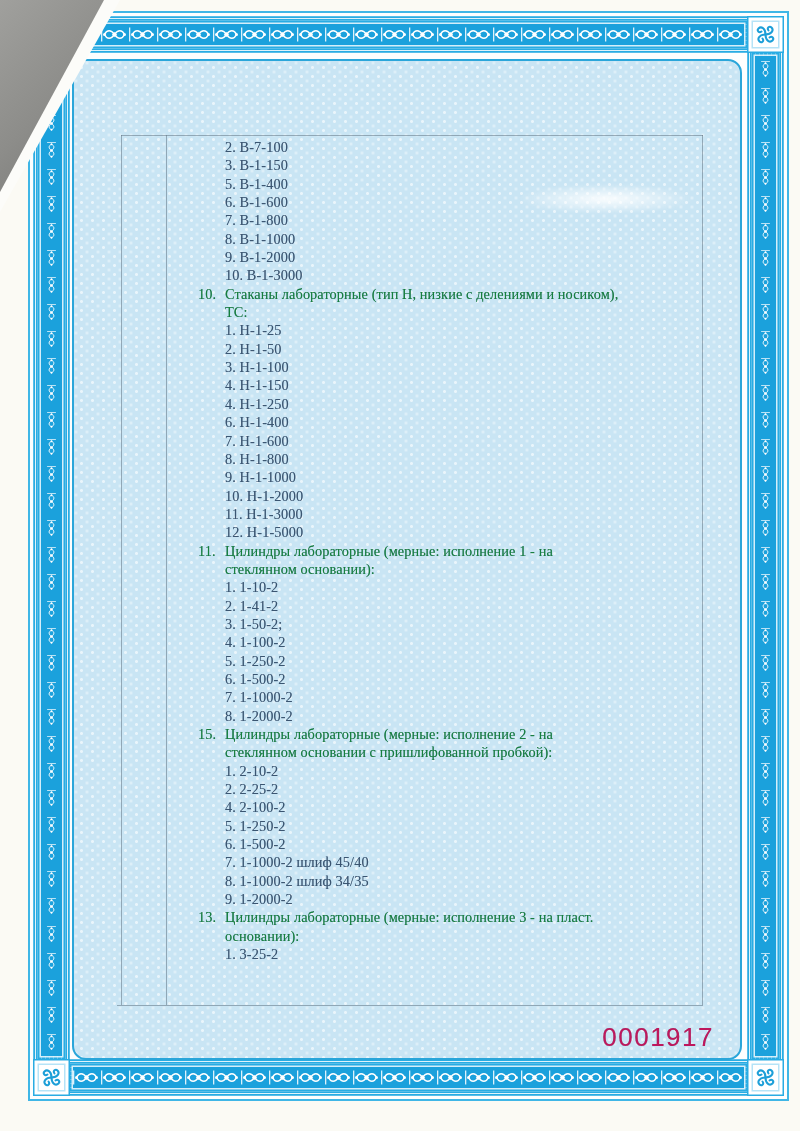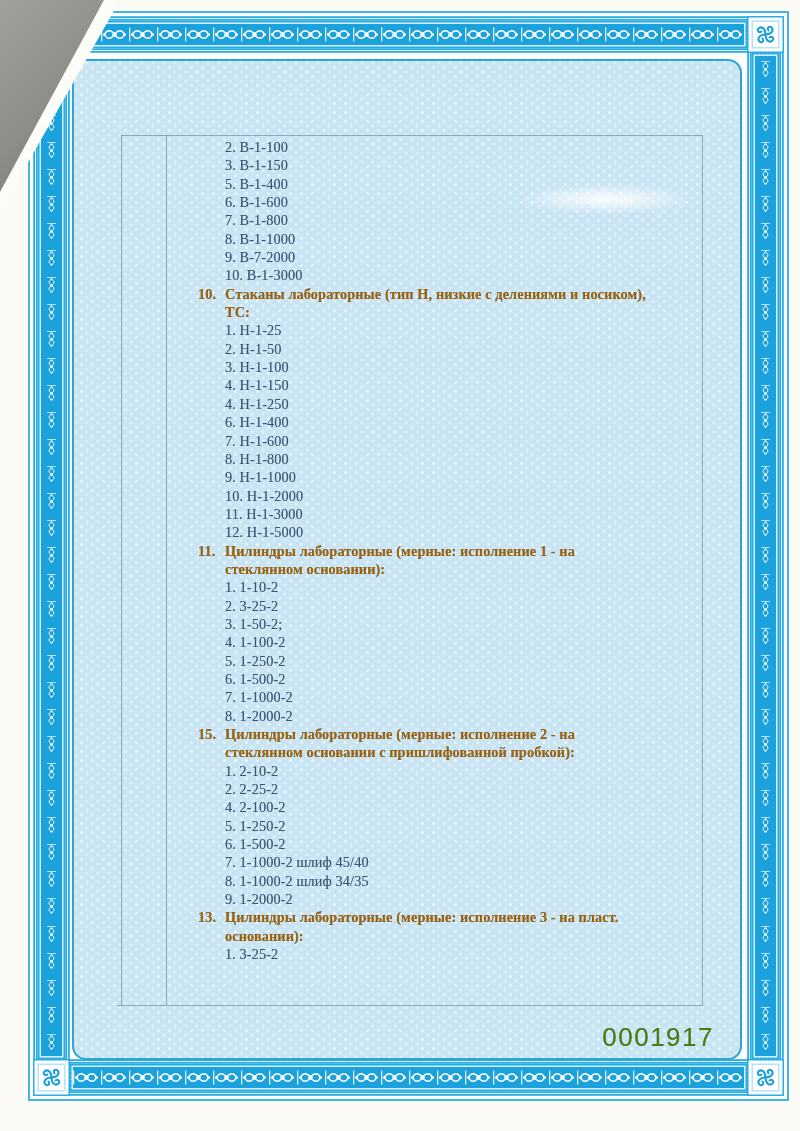--- a/index.html
+++ b/index.html
@@ -58,27 +58,27 @@
   .smudge{position:absolute;left:518px;top:184px;width:176px;height:30px;
     background:radial-gradient(ellipse at center, rgba(255,255,255,.9), rgba(255,255,255,0) 72%);
     filter:blur(1.5px)}
 
   
   .content{
     position:absolute;left:225px;top:138px;width:484px;
     font-size:14.3px;line-height:18.34px;color:#3a5571;letter-spacing:.1px;
   }
   .line{position:relative;white-space:nowrap;text-shadow:0 0 .5px rgba(58,85,113,.45)}
-  .header-line{font-weight:700;color:#a16207;text-shadow:0 0 .5px rgba(38,73,109,.5)}
+  .header-line{font-weight:400;color:#15803d;text-shadow:0 0 .5px rgba(38,73,109,.5)}
   .h-num{position:absolute;left:-27px;top:0}
 
   .serial{
     position:absolute;right:86px;top:1022px;
     font-family:"Liberation Sans", sans-serif;font-size:26px;font-weight:400;
-    color:#4d7c0f;letter-spacing:1.5px;text-shadow:0 0 .5px rgba(78,83,90,.5);
+    color:#be185d;letter-spacing:1.5px;text-shadow:0 0 .5px rgba(78,83,90,.5);
   }
 
   
   .fold-white{position:absolute;left:0;top:0;width:122px;height:214px;z-index:8;
     background:#fcfcf9;clip-path:polygon(0 0,120px 0,0 212px)}
   .fold-gray{position:absolute;left:0;top:0;width:108px;height:196px;z-index:9;
     background:linear-gradient(135deg,#a0a09d 0%,#8d8d8a 50%,#737370 100%);
     clip-path:polygon(0 0,104px 0,0 192px)}
 </style>
 </head>
@@ -1613,46 +1613,46 @@
   <div class="tline tv" style="left:121px;top:135px;height:870px"></div>
   <div class="tline tv" style="left:166px;top:135px;height:870px"></div>
   <div class="tline tv" style="left:702px;top:135px;height:870px"></div>
   <div class="tline th" style="left:121px;top:135px;width:582px"></div>
   <div class="tline th" style="left:117px;top:1005px;width:586px"></div>
 
   <div class="smudge"></div>
 
   <div class="content">
     <div>
-        <div class="line item-line">2. В-1-100</div>
+        <div class="line item-line">2. В-7-100</div>
         <div class="line item-line">3. В-1-150</div>
         <div class="line item-line">5. В-1-400</div>
         <div class="line item-line">6. В-1-600</div>
         <div class="line item-line">7. В-1-800</div>
         <div class="line item-line">8. В-1-1000</div>
-        <div class="line item-line">9. В-7-2000</div>
+        <div class="line item-line">9. В-1-2000</div>
         <div class="line item-line">10. В-1-3000</div>
         <div class="line header-line"><span class="h-num">10.</span>Стаканы лабораторные (тип Н, низкие с делениями и носиком),</div>
         <div class="line header-line">ТС:</div>
         <div class="line item-line">1. Н-1-25</div>
         <div class="line item-line">2. Н-1-50</div>
         <div class="line item-line">3. Н-1-100</div>
         <div class="line item-line">4. Н-1-150</div>
         <div class="line item-line">4. Н-1-250</div>
         <div class="line item-line">6. Н-1-400</div>
         <div class="line item-line">7. Н-1-600</div>
         <div class="line item-line">8. Н-1-800</div>
         <div class="line item-line">9. Н-1-1000</div>
         <div class="line item-line">10. Н-1-2000</div>
         <div class="line item-line">11. Н-1-3000</div>
         <div class="line item-line">12. Н-1-5000</div>
         <div class="line header-line"><span class="h-num">11.</span>Цилиндры лабораторные (мерные: исполнение 1 - на</div>
         <div class="line header-line">стеклянном основании):</div>
         <div class="line item-line">1. 1-10-2</div>
-        <div class="line item-line">2. 3-25-2</div>
+        <div class="line item-line">2. 1-41-2</div>
         <div class="line item-line">3. 1-50-2;</div>
         <div class="line item-line">4. 1-100-2</div>
         <div class="line item-line">5. 1-250-2</div>
         <div class="line item-line">6. 1-500-2</div>
         <div class="line item-line">7. 1-1000-2</div>
         <div class="line item-line">8. 1-2000-2</div>
         <div class="line header-line"><span class="h-num">15.</span>Цилиндры лабораторные (мерные: исполнение 2 - на</div>
         <div class="line header-line">стеклянном основании с пришлифованной пробкой):</div>
         <div class="line item-line">1. 2-10-2</div>
         <div class="line item-line">2. 2-25-2</div>

